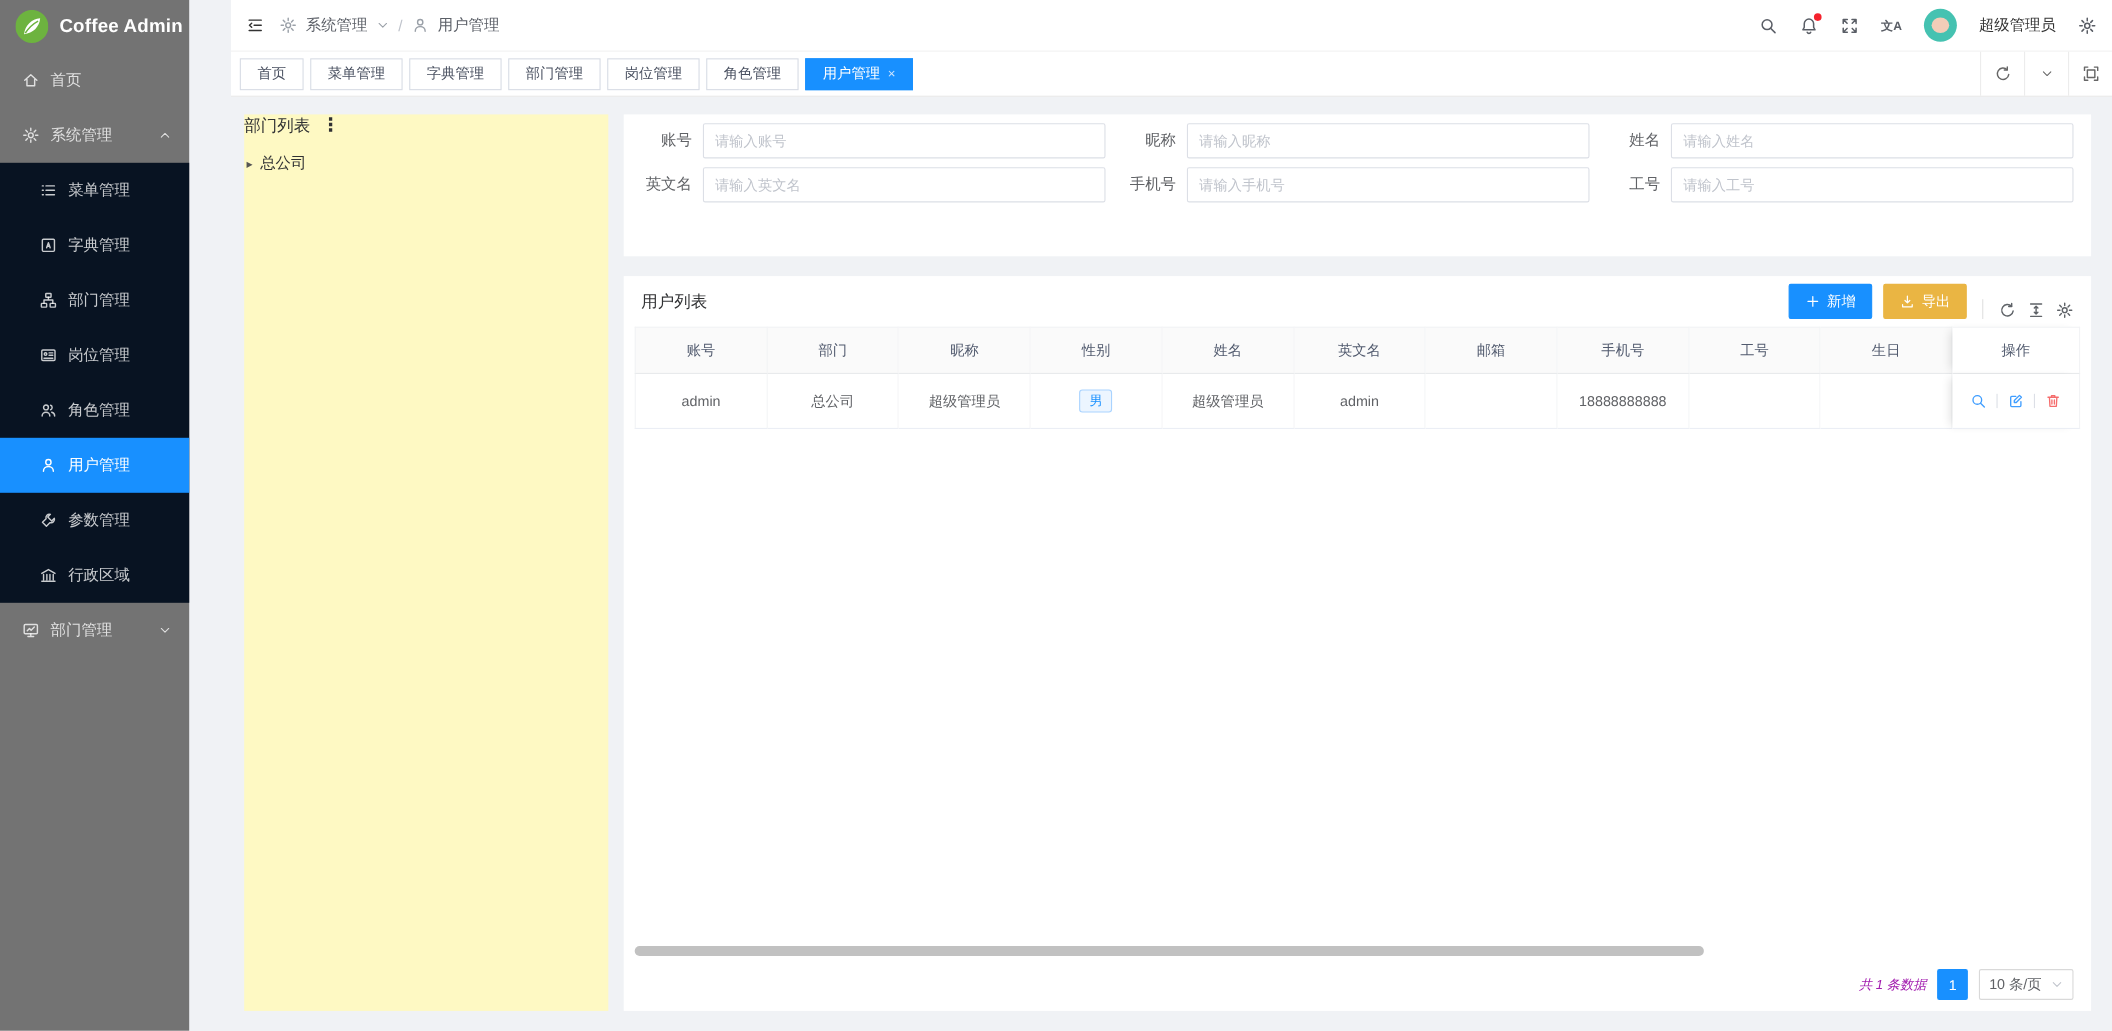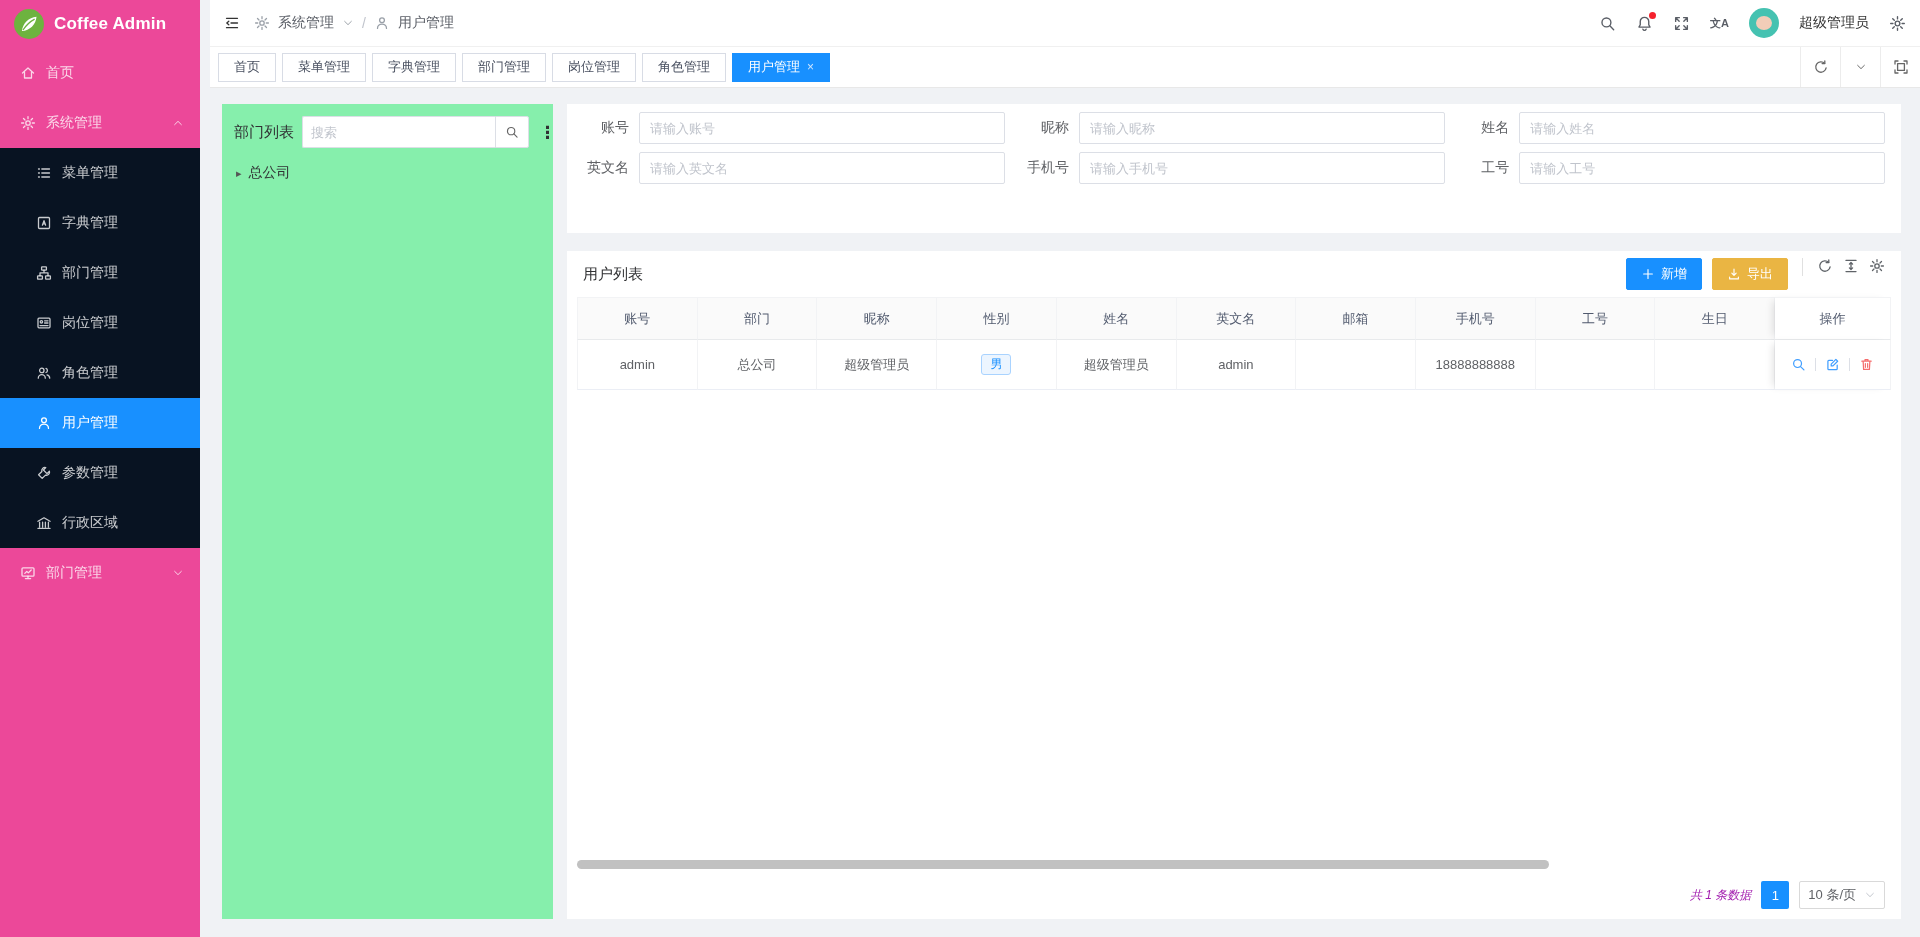--- a/index.html
+++ b/index.html
@@ -1,21 +1,21 @@
 <!DOCTYPE html>
 <html><head>
 <meta charset="utf-8">
 <style>
   * { margin:0; padding:0; box-sizing:border-box; }
   html,body { width:1920px; height:937px; overflow:hidden; }
   body { font-family:"Liberation Sans","DejaVu Sans",sans-serif; background:#f0f2f5; color:#333; font-size:14px; }
   .i { width:16px; height:16px; fill:none; stroke:currentColor; stroke-width:1.3; stroke-linecap:round; stroke-linejoin:round; display:block; }
 
   
-  .sidebar { position:absolute; left:0; top:0; width:200px; height:937px; background:#ec4899; color:rgba(255,255,255,.78); z-index:5; }
+  .sidebar { position:absolute; left:0; top:0; width:172px; height:937px; background:#737373; color:rgba(255,255,255,.78); z-index:5; }
   .logo { height:48px; display:flex; align-items:center; gap:10px; padding-left:14px; }
   .logo-mark svg { width:30px; height:30px; display:block; }
   .logo-text { color:#fff; font-weight:bold; font-size:17px; letter-spacing:.2px; }
   .nav-item { height:50px; display:flex; align-items:center; gap:10px; padding:0 16px 0 20px; font-size:14px; cursor:pointer; position:relative; }
   .nav-item .spacer { flex:1; }
   .submenu { background:#081322; }
   .submenu .nav-item { padding-left:36px; }
   .nav-item.active { background:#1890ff; color:#fff; }
   .chev { width:12px; height:12px; }
 
@@ -38,21 +38,21 @@
   .tabs { display:flex; align-items:center; gap:6px; flex:1; }
   .tab { height:29px; padding:0 15px; border:1px solid #d8dce5; background:#fff; display:flex; align-items:center; gap:7px; font-size:13px; color:#495060; cursor:pointer; }
   .tab.active { background:#1890ff; border-color:#1890ff; color:#fff; }
   .tab-close { font-size:12px; color:#cfe6ff; line-height:1; }
   .tab-tools { display:flex; height:100%; }
   .tab-tool { width:40px; height:100%; border-left:1px solid #ececec; display:flex; align-items:center; justify-content:center; color:#666; cursor:pointer; }
 
   
   .content { position:absolute; left:210px; top:88px; right:0; bottom:0; }
 
-  .dept-panel { position:absolute; left:12px; top:16px; width:331px; bottom:18px; background:#86efac; padding:12px; }
+  .dept-panel { position:absolute; left:12px; top:16px; width:331px; bottom:18px; background:#fef9c3; padding:0; }
   .dept-head { display:flex; align-items:center; gap:8px; }
   .dept-title { font-size:15px; color:#303133; white-space:nowrap; }
   .dept-search { flex:1; display:flex; }
   .dept-search input { flex:1; height:32px; border:1px solid #dcdfe6; border-right:none; border-radius:2px 0 0 2px; padding:0 8px; font-size:13px; outline:none; color:#333; min-width:0; }
   .dept-search input::placeholder { color:#c0c4cc; }
   .dept-search-btn { width:34px; height:32px; border:1px solid #dcdfe6; border-radius:0 2px 2px 0; background:#fff; display:flex; align-items:center; justify-content:center; color:#666; cursor:pointer; }
   .kebab { font-size:17px; color:#303133; padding:0 2px; cursor:pointer; font-weight:bold; }
   .tree { margin-top:14px; }
   .tree-item { display:flex; align-items:center; gap:7px; font-size:14px; color:#303133; cursor:pointer; padding:2px 0 2px 2px; }
   .tree-caret { font-size:11px; color:#555; }
@@ -66,21 +66,21 @@
   .form-actions { display:flex; justify-content:flex-end; align-items:center; gap:12px; margin-top:10px; }
   .btn { height:32px; padding:0 14px; border-radius:2px; border:1px solid #d9d9d9; background:#fff; display:flex; align-items:center; gap:6px; font-size:13px; color:#333; cursor:pointer; }
   .btn .i { width:14px; height:14px; }
   .btn-primary { background:#1890ff; border-color:#1890ff; color:#fff; }
   .btn-warning { background:#eab543; border-color:#eab543; color:#fff; }
   .link-collapse { color:#1890ff; font-size:13px; display:flex; align-items:center; gap:4px; cursor:pointer; }
 
   .list-panel { position:absolute; left:357px; top:163px; right:19px; bottom:18px; background:#fff; }
   .list-head { height:46px; display:flex; align-items:center; padding:0 16px; }
   .list-title { font-size:15px; color:#303133; }
-  .list-tools { margin-left:auto; display:flex; align-items:flex-start; gap:10px; }
+  .list-tools { margin-left:auto; display:flex; align-items:flex-end; gap:10px; }
   .tool-sep { width:1px; height:18px; background:#e0e0e0; margin:0 4px; }
   .tool-icon { color:#5f6368; cursor:pointer; display:flex; }
 
   .table { margin:0 10px; position:relative; }
   .trow { display:flex; }
   .tcell { flex:1 1 0; min-width:0; display:flex; align-items:center; justify-content:center; font-size:13px; border-right:1px solid #f2f3f5; }
   .tcell:first-child { border-left:1px solid #f2f3f5; }
   .thead .tcell { height:43px; background:#fafafa; color:#515a6e; border-bottom:1px solid #e8eaec; border-top:1px solid #f2f3f5; }
   .tbody .tcell { height:50px; color:#606266; border-bottom:1px solid #ebeef5; background:#fff; }
   .tcell.op { flex:0 0 116px; box-shadow:-6px 0 8px -4px rgba(0,0,0,.12); border-left:none; }
@@ -368,28 +368,20 @@
         </svg>
       </span>
   </div>
 </div>
 
 <main class="content">
 
   <section class="dept-panel">
     <div class="dept-head">
       <span class="dept-title">部门列表</span>
-      <span class="dept-search">
-        <input placeholder="搜索" style="">
-        <span class="dept-search-btn">
-            <svg class="i" style="width:14px;height:14px">
-              <use href="#ic-search"></use>
-            </svg>
-          </span>
-      </span>
       <span class="kebab">⋮</span>
     </div>
     <div class="tree">
       <div class="tree-item">
         <span class="tree-caret">▸</span>
         <span>总公司</span>
       </div>
     </div>
   </section>
 

